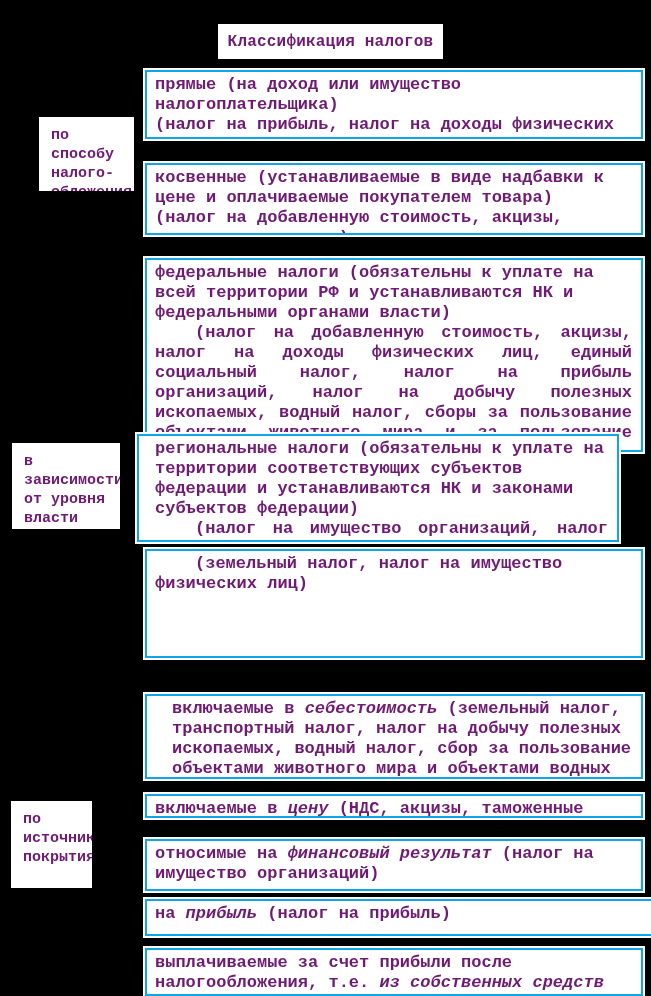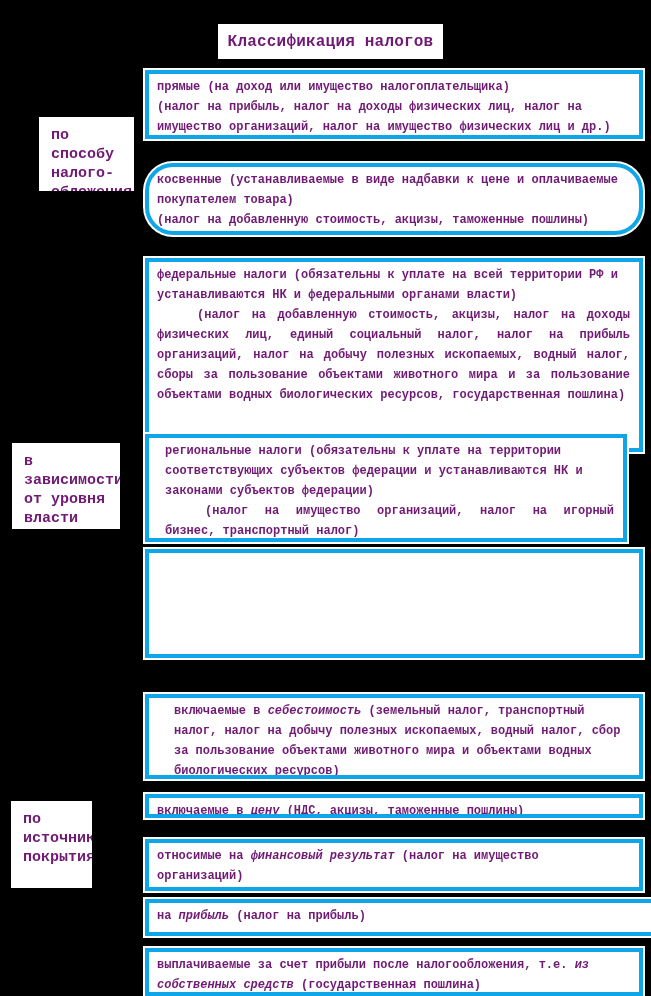--- a/index.html
+++ b/index.html
@@ -11,22 +11,22 @@
   .box{position:absolute;background:#ffffff;box-sizing:border-box;}
   .title-box{
     display:flex;align-items:center;justify-content:center;
     font-size:16px;letter-spacing:0.2px;text-align:center;
   }
   .lbox{
     font-size:15px;line-height:19px;padding:9px 4px 0 12px;
     white-space:pre-line;overflow:hidden;
   }
   .rbox{
-    border:4px solid #0ea5e9;box-shadow:0 0 0 2px #ffffff;
-    font-size:12px;line-height:20px;padding:3px 9px 3px 8px;
+    border:2px solid #0ea5e9;box-shadow:0 0 0 2px #ffffff;
+    font-size:17px;line-height:20px;padding:3px 9px 3px 8px;
     overflow:hidden;
   }
   .rbox p{margin:0;}
   .rbox p.indent{text-indent:40px;}
   .rbox p.justify{text-align:justify;}
   .rbox span.it{font-style:italic;}
 </style>
 </head>
 <body>
 
@@ -47,36 +47,37 @@
 
   <div class="box lbox" style="left:11px;top:790px;width:81px;height:87px;">по
 источнику
 покрытия</div>
 
   <div class="box rbox" style="left:145px;top:59px;width:498px;height:69px;">
       <p><span>прямые (на доход или имущество налогоплательщика)</span></p>
       <p><span>(налог на прибыль, налог на доходы физических лиц, налог на имущество организаций, налог на имущество физических лиц и др.)</span></p>
     </div>
 
-  <div class="box rbox" style="left:145px;top:152px;width:498px;height:72px;border-radius:28px;">
+  <div class="box rbox" style="left:145px;top:152px;width:498px;height:72px;">
       <p><span>косвенные (устанавливаемые в виде надбавки к цене и оплачиваемые покупателем товара)</span></p>
       <p><span>(налог на добавленную стоимость, акцизы, таможенные пошлины)</span></p>
     </div>
 
   <div class="box rbox" style="left:145px;top:247px;width:498px;height:194px;">
       <p><span>федеральные налоги (обязательны к уплате на всей территории РФ и устанавливаются НК и федеральными органами власти)</span></p>
       <p class="indent justify"><span>(налог на добавленную стоимость, акцизы, налог на доходы физических лиц, единый социальный налог, налог на прибыль организаций, налог на добычу полезных ископаемых, водный налог, сборы за пользование объектами животного мира и за пользование объектами водных биологических ресурсов, государственная пошлина)</span></p>
     </div>
 
-  <div class="box rbox" style="left:145px;top:423px;width:482px;height:108px;padding-left:16px;">
+  <div class="box rbox" style="left:137px;top:423px;width:482px;height:108px;padding-left:16px;">
       <p><span>региональные налоги (обязательны к уплате на территории соответствующих субъектов федерации и устанавливаются НК и законами субъектов федерации)</span></p>
       <p class="indent justify"><span>(налог на имущество организаций, налог на игорный бизнес, транспортный налог)</span></p>
     </div>
 
   <div class="box rbox" style="left:145px;top:538px;width:498px;height:109px;">
+      <p class="indent"><span>(земельный налог, налог на имущество физических лиц)</span></p>
     </div>
 
   <div class="box rbox" style="left:145px;top:683px;width:498px;height:85px;padding-left:25px;">
       <p><span>включаемые в </span><span class="it">себестоимость</span><span> (земельный налог, транспортный налог, налог на добычу полезных ископаемых, водный налог, сбор за пользование объектами животного мира и объектами водных биологических ресурсов)</span></p>
     </div>
 
   <div class="box rbox" style="left:145px;top:783px;width:498px;height:24px;">
       <p><span>включаемые в </span><span class="it">цену</span><span> (НДС, акцизы, таможенные пошлины)</span></p>
     </div>
 

